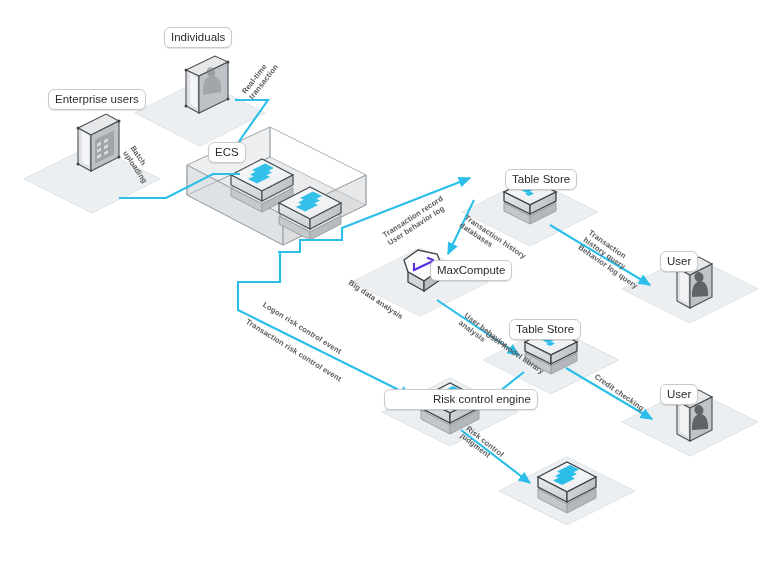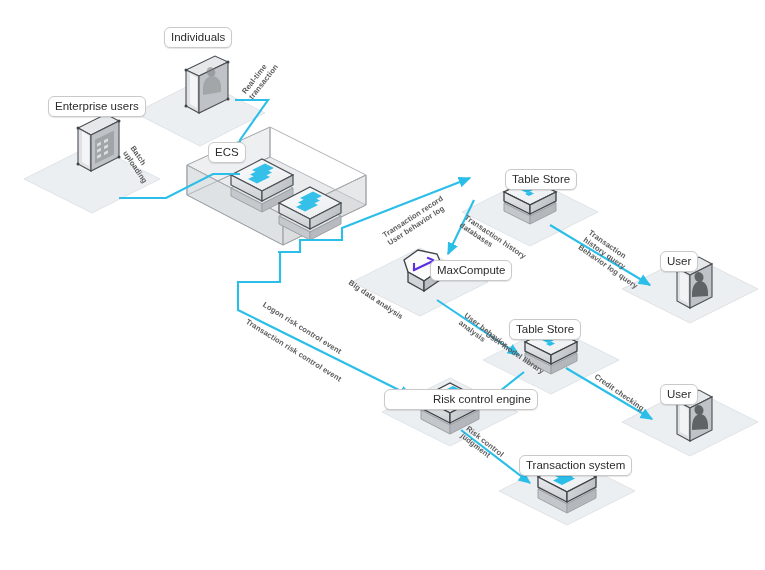--- a/index.html
+++ b/index.html
@@ -296,29 +296,28 @@
 
       <path d="M524,372 L486,402"></path>
 
       <path d="M566,368 L652,419" marker-end="url(#arrowCyan)"></path>
 
       <path d="M461,430 L530,483" marker-end="url(#arrowCyan)"></path>
     </g>
   </svg>
 
   <div class="nodelabel" style="left:164px; top:27px;">Individuals</div>
-  <div class="nodelabel" style="left:48px; top:96px;">Enterprise users</div>
+  <div class="nodelabel" style="left:48px; top:89px;">Enterprise users</div>
   <div class="nodelabel" style="left:208px; top:142px;">ECS</div>
   <div class="nodelabel" style="left:505px; top:169px;">Table Store</div>
   <div class="nodelabel" style="left:430px; top:260px;text-align:center;">MaxCompute</div>
   <div class="nodelabel" style="left:660px; top:251px;">User</div>
   <div class="nodelabel" style="left:509px; top:319px;">Table Store</div>
   <div class="nodelabel" style="left:384px; top:389px;padding-left:48px;">Risk control engine</div>
   <div class="nodelabel" style="left:660px; top:384px;">User</div>
-  <div class="nodelabel" style="left:519px; top:455px;">Transaction system</div>
 
   <div class="edgelabel" style="left:468px; top:213px; transform:rotate(34deg);">
     <span>Transaction history</span>
     <span>databases</span>
   </div>
   <div class="edgelabel" style="left:352px; top:278px; transform:rotate(34deg);">
     <span>Big data analysis</span>
   </div>
   <div class="edgelabel" style="left:489px; top:330px; transform:rotate(34deg);">
     <span>User model library</span>

